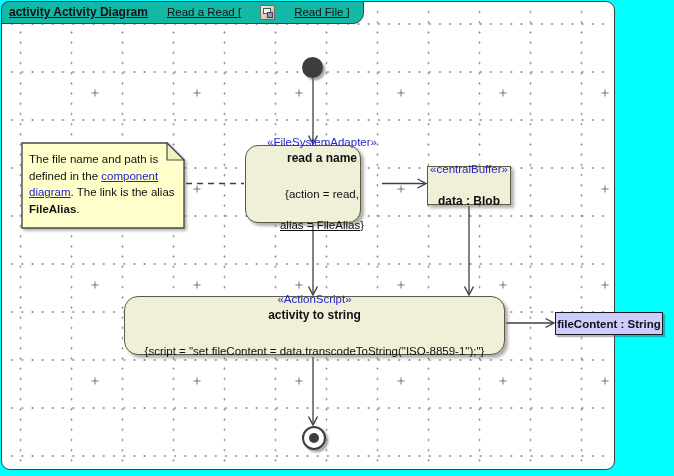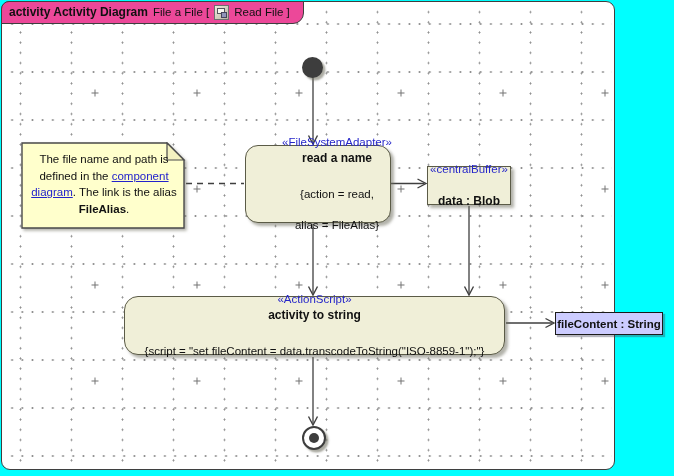--- a/index.html
+++ b/index.html
@@ -23,25 +23,25 @@
     background-size: 10.2px 48px, 51px 10.2px;
     background-position: 3px 44px, 42px 3px;
   }
   .cross { position:absolute; width:7px; height:7px; transform:translate(-50%,-50%); z-index:0; }
   .cross::before { content:""; position:absolute; left:0; right:0; top:3px; height:1px; background:#757575; }
   .cross::after  { content:""; position:absolute; top:0; bottom:0; left:3px; width:1px; background:#757575; }
 
   
   .frame-tab {
     position:absolute; left:1px; top:1px; height:20px; z-index:6;
-    background:#ec4899; border:1.5px solid #3f3f3f;
+    background:#14b8a6; border:1.5px solid #3f3f3f;
     border-radius:8px 0 11px 0;
-    display:flex; align-items:center; gap:5px;
+    display:flex; align-items:center; gap:19px;
     padding:0 13px 1px 7px;
-    font-size:11.5px; white-space:nowrap;
+    font-size:11.5px; white-space:nowrap;text-decoration:underline;
   }
   .frame-tab .bold { font-weight:bold; font-size:12px; }
   .tab-icon {
     position:relative; width:13px; height:13px; flex:0 0 auto;
     border:1px solid #6f6f6f; background:linear-gradient(135deg,#efece0,#b9b3a0);
   }
   .tab-icon::before { content:""; position:absolute; left:2px; top:2px; width:6px; height:4px;
     background:#f8f7f0; border:1px solid #55555f; }
   .tab-icon::after { content:""; position:absolute; right:1px; bottom:1px; width:4px; height:4px;
     background:#8f94b8; border:1px solid #44445a; }
@@ -58,21 +58,21 @@
     position:absolute; z-index:3; box-sizing:border-box;
     background:#f0efd8; border:1.5px solid #5b5b47;
     box-shadow:3px 3px 3px rgba(115,115,100,0.55);
     display:flex; flex-direction:column; align-items:center; justify-content:center;
     text-align:center; line-height:1.3;
   }
   .stereotype { color:#2626c9; font-size:11.5px; }
   .node-name  { font-weight:bold; font-size:12px; margin-top:1px; }
   .constraint { font-size:11.5px; margin-top:20px; white-space:nowrap; }
 
-  .node-read   { left:245px; top:145px; width:146px; height:78px; border-radius:13px;padding-left:38px; }
+  .node-read   { left:245px; top:145px; width:116px; height:78px; border-radius:13px;padding-left:38px; }
   .node-buffer { left:427px; top:166px; width:84px;  height:39px; border-radius:0; line-height:1.25; }
   .node-trans  { left:124px; top:296px; width:381px; height:59px; border-radius:14px;text-align:right; }
 
   .initial-node {
     position:absolute; left:302px; top:57px; width:21px; height:21px; z-index:3;
     background:#3d3d3d; border-radius:50%;
     box-shadow:2.5px 2.5px 2px rgba(115,115,100,0.6);
   }
   .final-node {
     position:absolute; left:302px; top:426px; width:20px; height:20px; z-index:3;
@@ -81,21 +81,21 @@
     display:flex; align-items:center; justify-content:center;
   }
   .final-node .dot { width:10px; height:10px; background:#3d3d3d; border-radius:50%; }
 
   
   .note-wrap { position:absolute; left:21px; top:142px; width:166px; height:88px; z-index:3;
     filter:drop-shadow(2.5px 2.5px 1.5px rgba(115,115,100,0.55)); }
   .note-wrap svg { display:block; }
   .note-text {
     position:absolute; left:8px; top:9px; width:150px;
-    font-size:11.5px; line-height:1.45; color:#111; text-align:center;
+    font-size:11.5px; line-height:1.45; color:#111; text-align:left;
   }
   .note-link { color:#2222cc; text-decoration:underline; cursor:pointer; }
   .note-bold { font-weight:bold; }
 
   
   .pin {
     position:absolute; left:555px; top:312px; width:108px; height:23px; z-index:4;
     box-sizing:border-box; background:#ccccff; border:1px solid #1a1a1a;
     display:flex; align-items:center; justify-content:center;
     font-weight:bold; font-size:11.5px;
@@ -162,32 +162,32 @@
       <line class="edge-line" x1="506" y1="323" x2="552.5" y2="323"></line>
       <polyline class="edge-head" points="545.5,318.5 554,323 545.5,327.5"></polyline>
     </g>
     <g>
       <line class="edge-line edge-dashed" x1="186" y1="183.5" x2="244" y2="183.5"></line>
     </g>
   </svg>
 
   <div class="frame-tab">
     <span class="bold">activity Activity Diagram</span>
-    <span>File a File [</span>
+    <span>Read a Read [</span>
     <span class="tab-icon"></span>
     <span>Read File ]</span>
   </div>
 
   <div class="initial-node"></div>
 
   <div class="node node-read">
     <div class="stereotype">«FileSystemAdapter»</div>
     <div class="node-name">read a name</div>
     <div class="constraint">{action = read,</div>
-    <div class="constraint" style="margin-top:16px;">alias = FileAlias}</div>
+    <div class="constraint" style="margin-top:16px;text-decoration:underline;">alias = FileAlias}</div>
   </div>
 
   <div class="node node-buffer">
     <div class="stereotype">«centralBuffer»</div>
     <div class="node-name" style="margin-top:17px;">data : Blob</div>
   </div>
 
   <div class="node node-trans">
     <div class="stereotype">«ActionScript»</div>
     <div class="node-name">activity to string</div>

